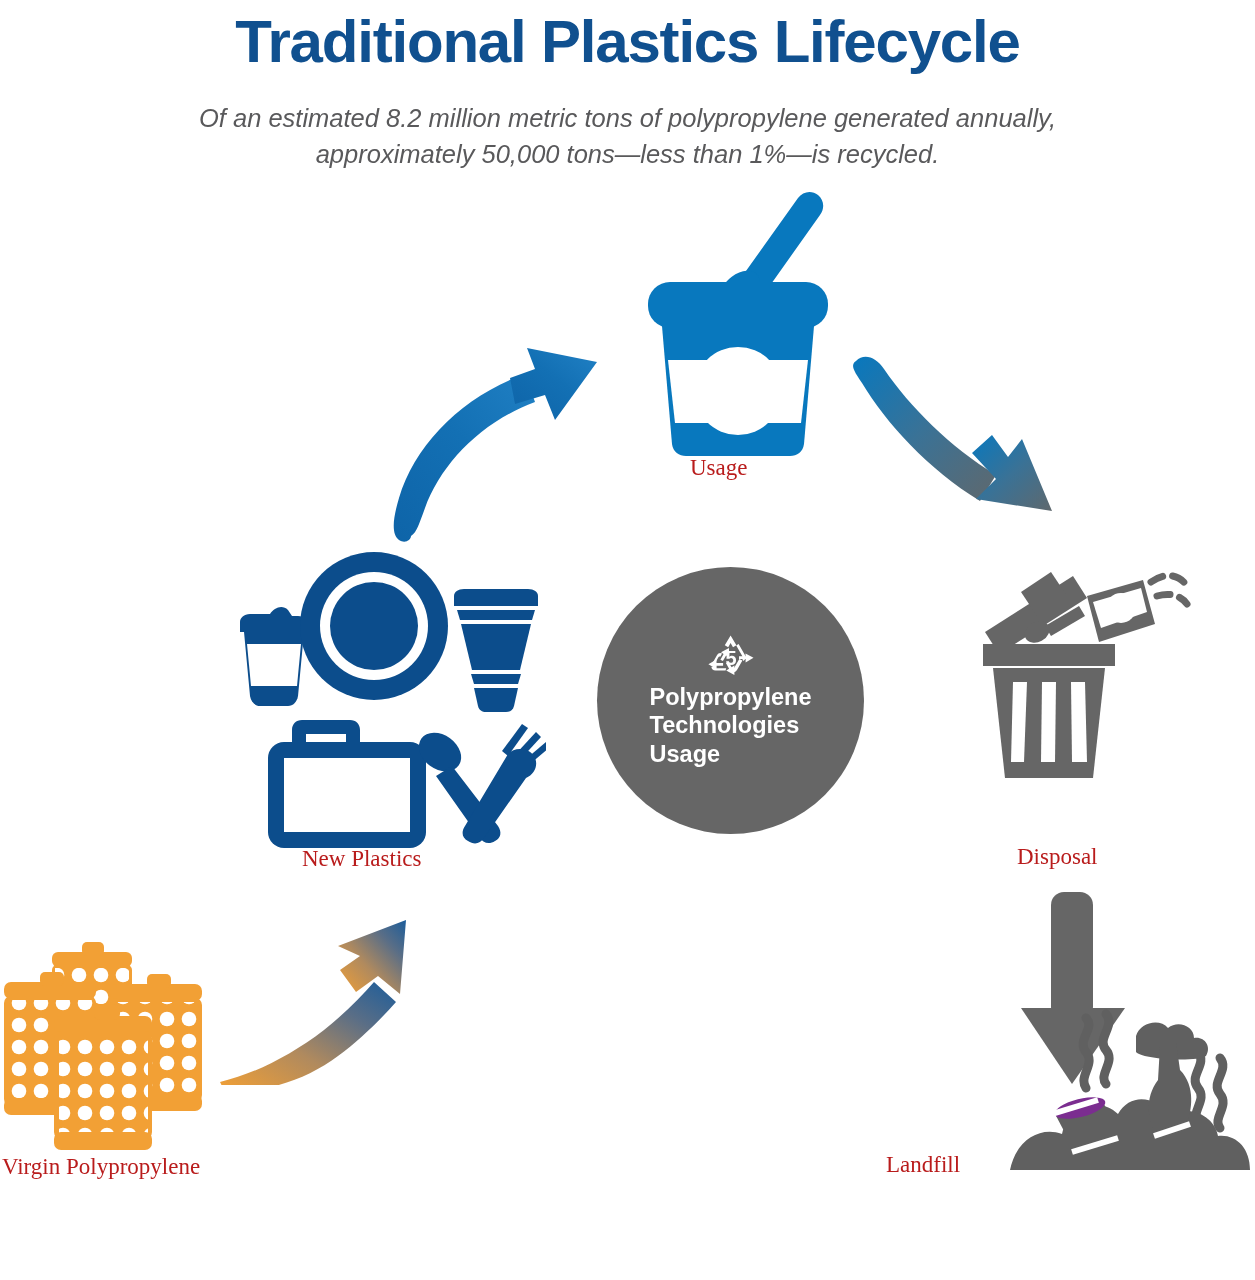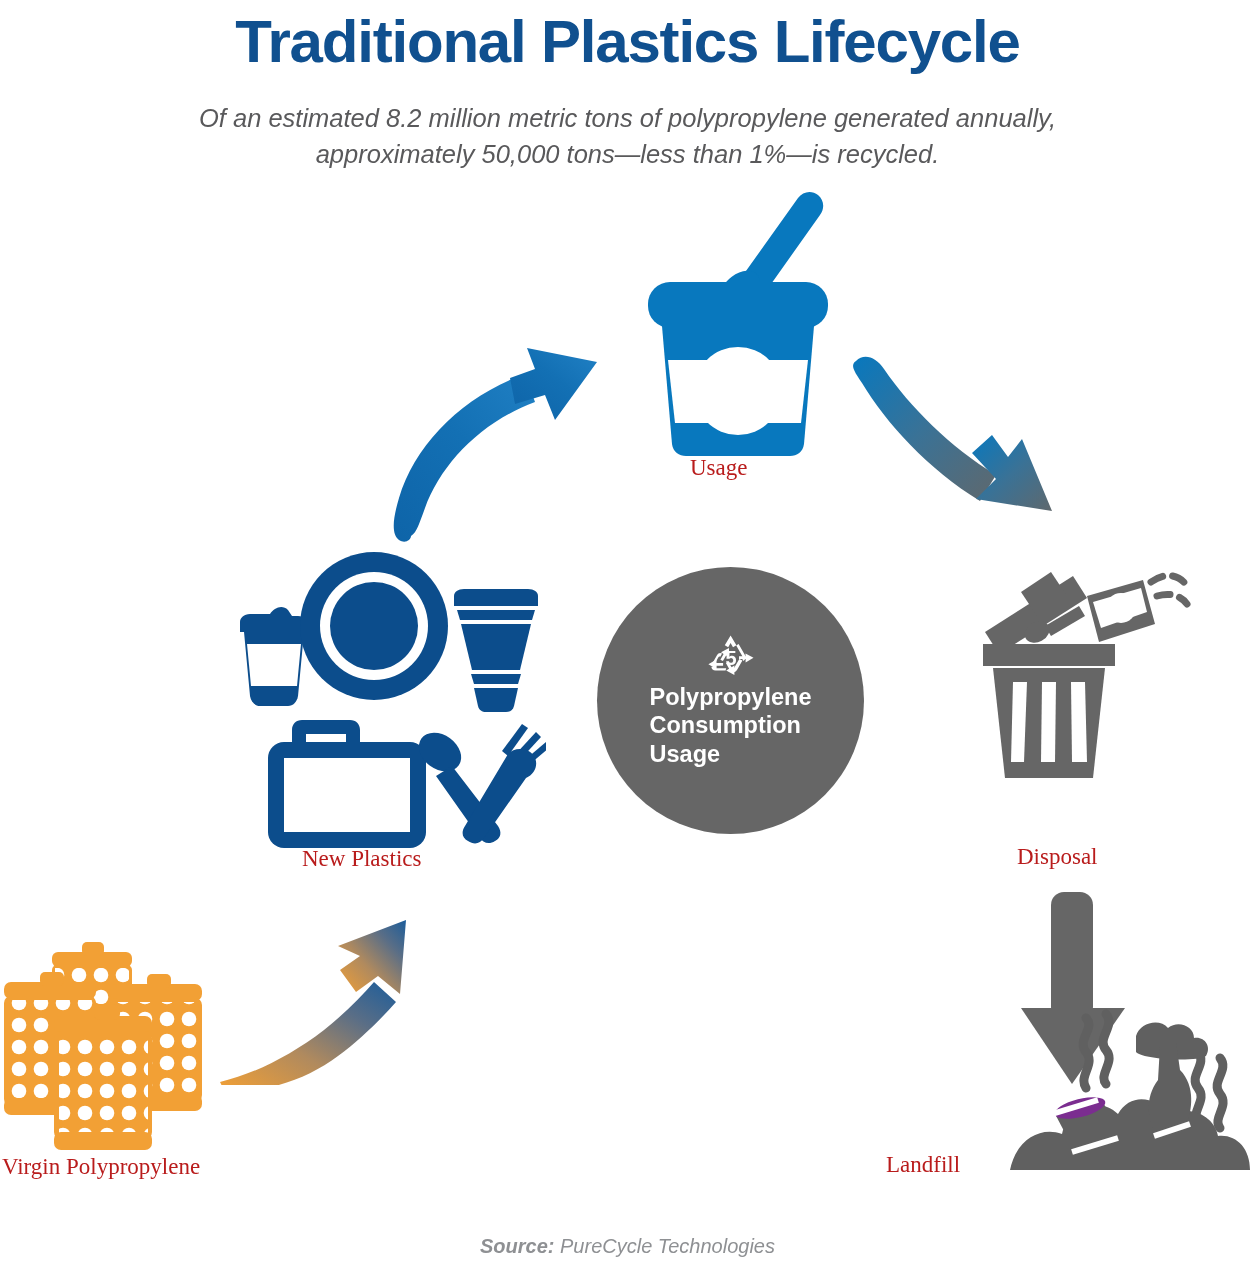--- a/index.html
+++ b/index.html
@@ -173,21 +173,21 @@
       <path d="M38.4,27.6 L33.3,36.5 C32.2,38.5 30.6,39.3 28.4,39.3 L28.4,35.6 C29.4,35.6 29.9,35.3 30.4,34.5 L35.3,25.9 Z" fill="#fff"></path>
       <path d="M30.4,32.5 L30.4,42.0 L22.2,37.4 L25.1,35.7 L21.9,30.1 L24.4,28.7 L27.6,34.2 Z" fill="#fff"></path>
       <path d="M21.6,37.6 L11.5,37.6 C9.1,37.6 7.4,36.1 7.4,33.8 L11.1,33.8 C11.1,34.8 11.5,35.2 12.4,35.2 L22.2,35.2 Z" fill="#fff"></path>
       <path d="M12.6,36.0 L4.4,31.3 L12.5,26.6 L12.5,30.0 L19.1,30.0 L19.1,32.8 L12.6,32.8 Z" fill="#fff"></path>
       <path d="M8.0,31.0 L13.1,22.0 C14.2,20.0 16.2,19.4 18.1,20.6 L16.3,23.8 C15.4,23.3 14.9,23.5 14.4,24.3 L9.6,32.7 Z" fill="#fff"></path>
       <path d="M17.0,19.3 L25.0,15.0 L25.0,24.2 L22.1,22.5 L18.9,28.1 L16.4,26.7 L19.6,21.1 Z" fill="#fff"></path>
       <text x="27" y="31.5" text-anchor="middle" font-family="Liberation Sans, sans-serif" font-size="20" font-weight="bold" fill="#fff">5</text>
     </svg>
     <div class="hub-text">
       <div>Polypropylene</div>
-      <div>Consumption</div>
+      <div>Technologies</div>
       <div>Usage</div>
     </div>
   </div>
 
   <svg class="icon-wrap" id="icon-usage" viewBox="0 0 230 270">
     <g fill="#0878BE">
 
       <path d="M105,92 L162,12 C167,5 176,4 182,9 C188,14 189,22 184,29 L128,108 Z"></path>
 
       <ellipse cx="104" cy="102" rx="22" ry="14" transform="rotate(-36 104 102)"></ellipse>
@@ -350,18 +350,14 @@
       </g>
     </g>
   </svg>
 
   <div class="lbl" id="label-usage">Usage</div>
   <div class="lbl" id="label-newpack">New Plastics</div>
   <div class="lbl" id="label-disposal">Disposal</div>
   <div class="lbl" id="label-landfill">Landfill</div>
   <div class="lbl" id="label-virgin">Virgin Polypropylene</div>
 
-  <div id="source">
-    <b>Source:</b>
-    <span>PureCycle Technologies</span>
-  </div>
 
 </div>
 
 </body></html>

